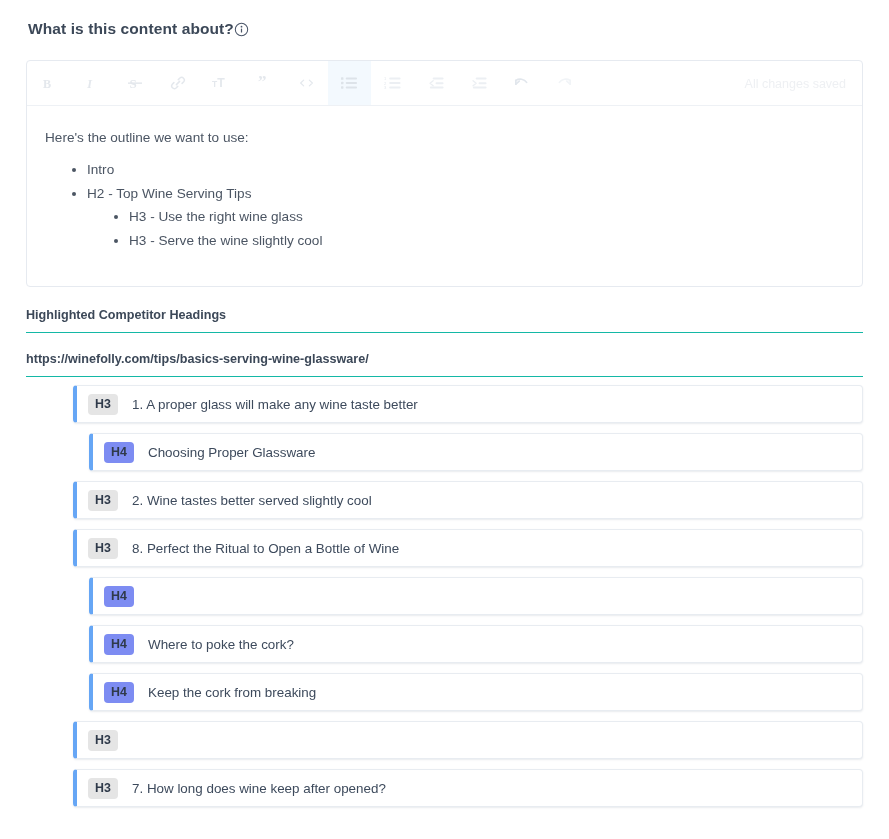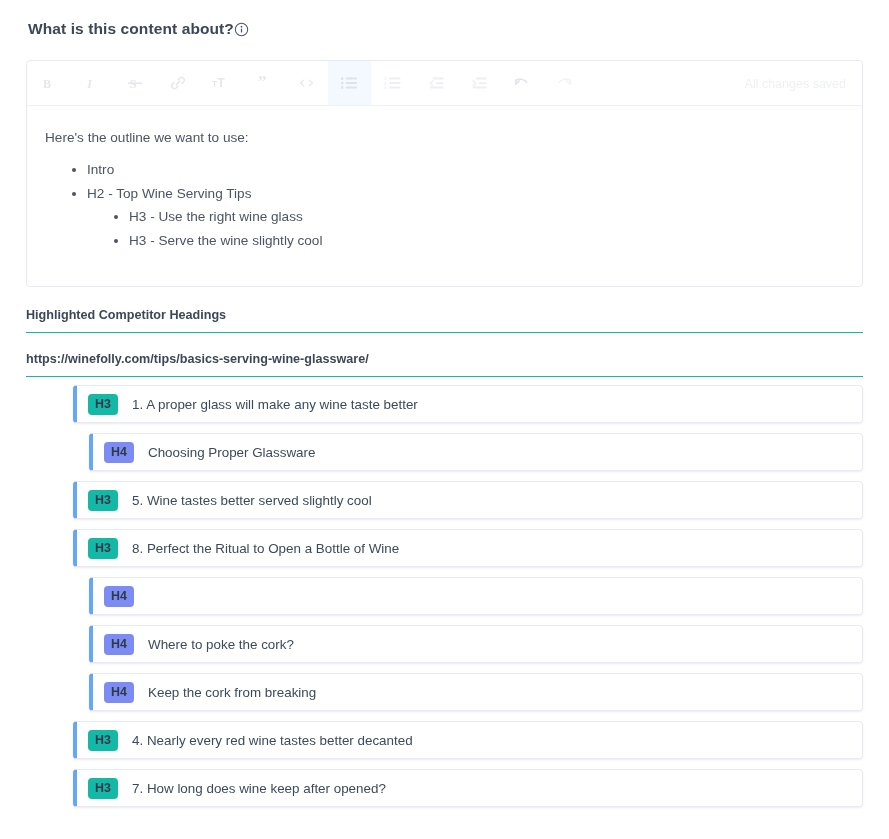--- a/index.html
+++ b/index.html
@@ -85,21 +85,21 @@
   .card.lvl-h3 { margin-left: 73px; margin-right: 26px; }
   .card.lvl-h4 { margin-left: 89px; margin-right: 26px; }
   .badge {
     flex: 0 0 auto;
     display: inline-flex; align-items: center; justify-content: center;
     width: 30px; height: 21px;
     border-radius: 4px;
     font-size: 12.4px; font-weight: 700; color: #2f3a4a;
     letter-spacing: .2px;
   }
-  .badge.h3 { background: #14b8a6; }
+  .badge.h3 { background: #e5e5e5; }
   .badge.h4 { background: #7d8cf2; }
   .card-text {
     margin-left: 14px;
     font-size: 13.4px; color: #3d4a5c;
     white-space: nowrap; overflow: hidden; text-overflow: ellipsis;
   }
 </style>
 </head>
 <body>
 
@@ -254,40 +254,39 @@
       <div class="card lvl-h3">
         <span class="badge h3">H3</span>
         <span class="card-text">1. A proper glass will make any wine taste better</span>
       </div>
       <div class="card lvl-h4">
         <span class="badge h4">H4</span>
         <span class="card-text">Choosing Proper Glassware</span>
       </div>
       <div class="card lvl-h3">
         <span class="badge h3">H3</span>
-        <span class="card-text">5. Wine tastes better served slightly cool</span>
+        <span class="card-text">2. Wine tastes better served slightly cool</span>
       </div>
       <div class="card lvl-h3">
         <span class="badge h3">H3</span>
         <span class="card-text">8. Perfect the Ritual to Open a Bottle of Wine</span>
       </div>
       <div class="card lvl-h4">
         <span class="badge h4">H4</span>
       </div>
       <div class="card lvl-h4">
         <span class="badge h4">H4</span>
         <span class="card-text">Where to poke the cork?</span>
       </div>
       <div class="card lvl-h4">
         <span class="badge h4">H4</span>
         <span class="card-text">Keep the cork from breaking</span>
       </div>
       <div class="card lvl-h3">
         <span class="badge h3">H3</span>
-        <span class="card-text">4. Nearly every red wine tastes better decanted</span>
       </div>
       <div class="card lvl-h3">
         <span class="badge h3">H3</span>
         <span class="card-text">7. How long does wine keep after opened?</span>
       </div>
     </div>
 
 </div>
 
 </body></html>

